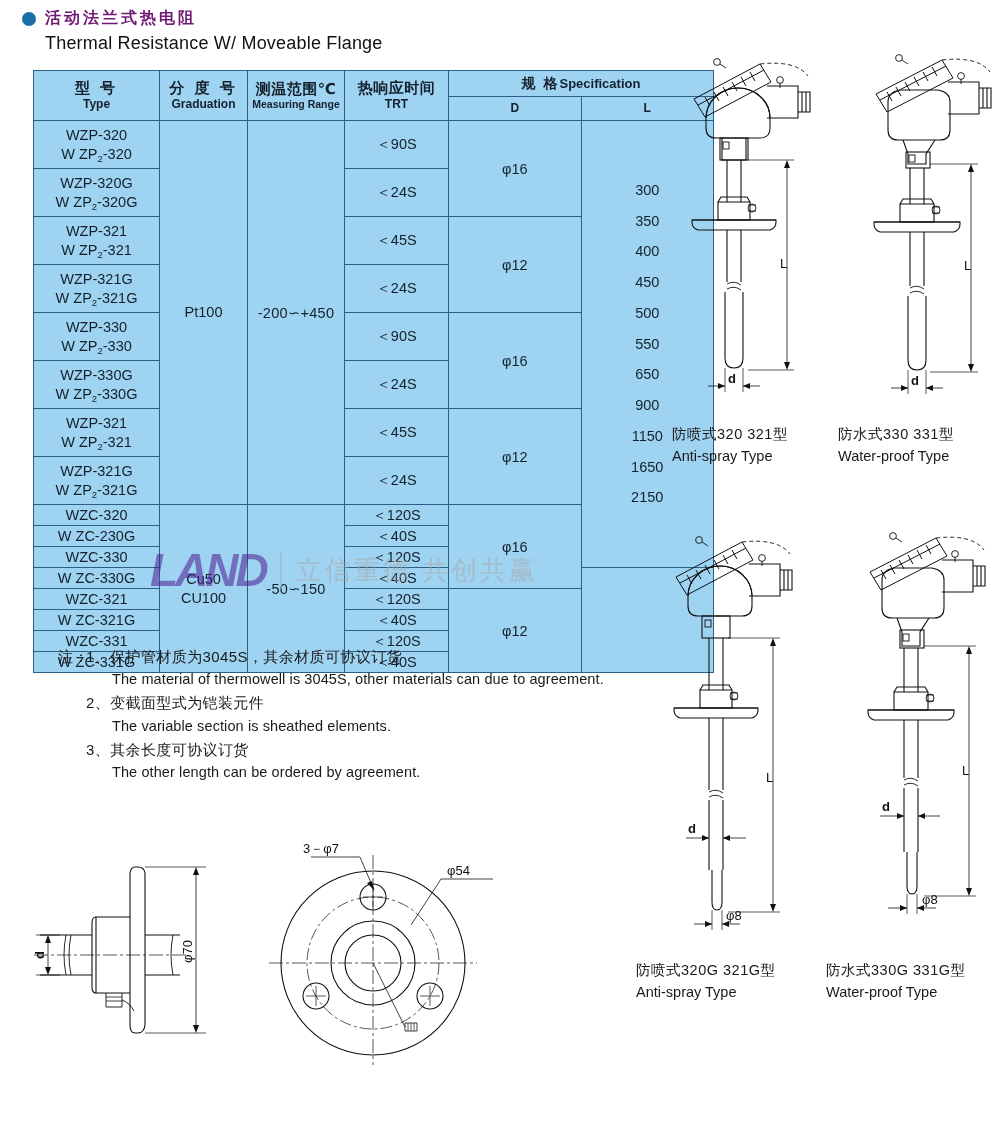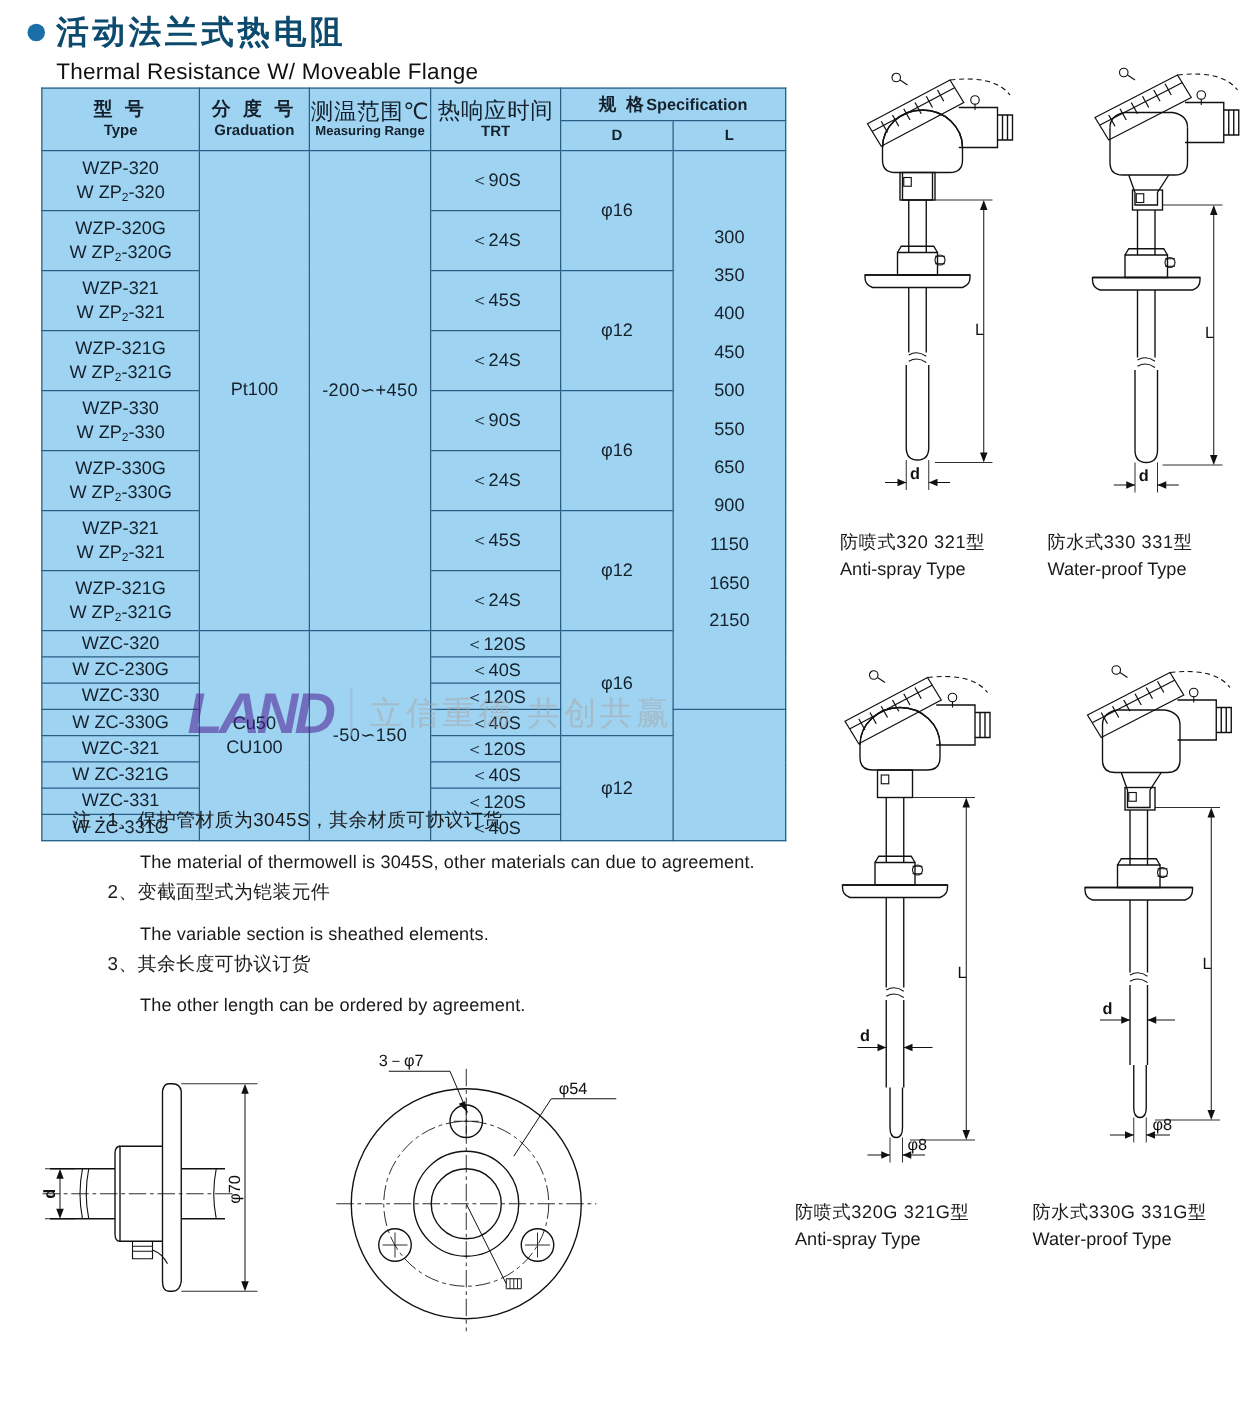--- a/index.html
+++ b/index.html
@@ -10,43 +10,43 @@
     font-family:"Liberation Sans","DejaVu Sans",sans-serif;
     color:#1a1a1a;
     position:relative;
     overflow:hidden;
   }
 
   
   #title-block { position:absolute; left:22px; top:8px; }
   .title-cn-row { display:flex; align-items:center; gap:9px; }
   .title-dot { width:14px; height:14px; border-radius:50%; background:#1b6fa8; flex:none; }
-  .title-cn { font-size:26px; font-weight:bold; letter-spacing:3px; color:#0c4a6e; }
+  .title-cn { font-size:16px; font-weight:bold; letter-spacing:3px; color:#701a75; }
   .title-en { font-size:18px; margin-left:23px; margin-top:4px; letter-spacing:0.2px; color:#111; }
 
   
   #spec-table {
     position:absolute; left:33px; top:70px;
-    width:596px; height:555px;
+    width:681px; height:555px;
     border-collapse:collapse;
     background:#9fd3f2;
     table-layout:fixed;
   }
   #spec-table td, #spec-table th {
     border:1px solid #2a5f86;
     text-align:center;
     vertical-align:middle;
     font-size:14.5px;
     color:#14212c;
     padding:0;
     background:#9fd3f2;
   }
   #spec-table .hdr { height:50px; }
   .h-cn { font-size:15px; font-weight:bold; letter-spacing:3px; display:block; line-height:1.15; }
-  .h-cn-tight { font-size:18px; font-weight:normal; letter-spacing:0.5px; display:block; line-height:1.15;}
+  .h-cn-tight { font-size:15px; font-weight:bold; letter-spacing:0.5px; display:block; line-height:1.15;}
   .h-en { font-size:12px; display:block; line-height:1.25; }
   .h-en-sm { font-size:10.5px; display:block; line-height:1.25; }
   .h-inline { font-size:14px; font-weight:bold; letter-spacing:2px; }
   .h-inline-en { font-size:13px; font-weight:bold; letter-spacing:0; }
 
   .type-cell { line-height:1.28; padding:3px 0; font-size:14.5px; }
   .type-cell .l1 { display:block; }
   .type-cell .l2 { display:block; }
   .type-cell sub { font-size:9.5px; vertical-align:baseline; position:relative; top:3px; }
   .grad { font-size:15px; line-height:1.3; }
@@ -70,21 +70,21 @@
            -webkit-text-stroke:1px #3c7fb5; }
   .wm-bar { width:2px; height:38px; background:#9ab7cc; margin:0 14px; }
   .wm-slogan { font-size:26px; color:#a9a9a9; letter-spacing:3px; }
 
   
   #notes { position:absolute; left:58px; top:645px; width:620px; }
   .note-row { display:flex; }
   .note-lead { width:28px; flex:none; font-size:15px; }
   .note-body { flex:1; }
   .note-cn { font-size:15px; line-height:1.55; letter-spacing:0.4px; }
-  .note-en { font-size:14.5px; line-height:1.6; letter-spacing:0.1px; margin-left:26px;margin-top:11px; }
+  .note-en { font-size:14.5px; line-height:1.6; letter-spacing:0.1px; margin-left:26px; }
   .note-en-first { margin-left:26px; }
 
   
   .cap { position:absolute; }
   .cap-cn { font-size:14.5px; letter-spacing:0.5px; line-height:1.5; white-space:nowrap; }
   .cap-en { font-size:14.5px; line-height:1.5; white-space:nowrap; }
 
   
   .dwg { position:absolute; }
   .dwg svg { display:block; }

